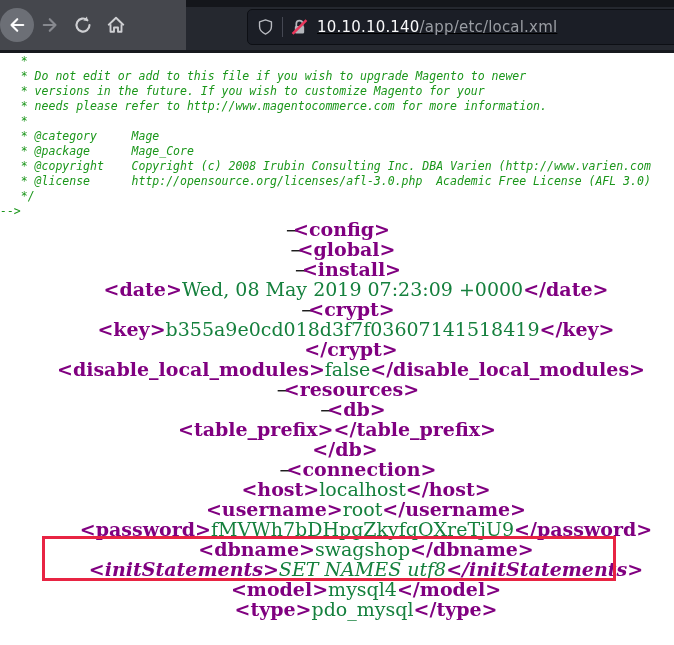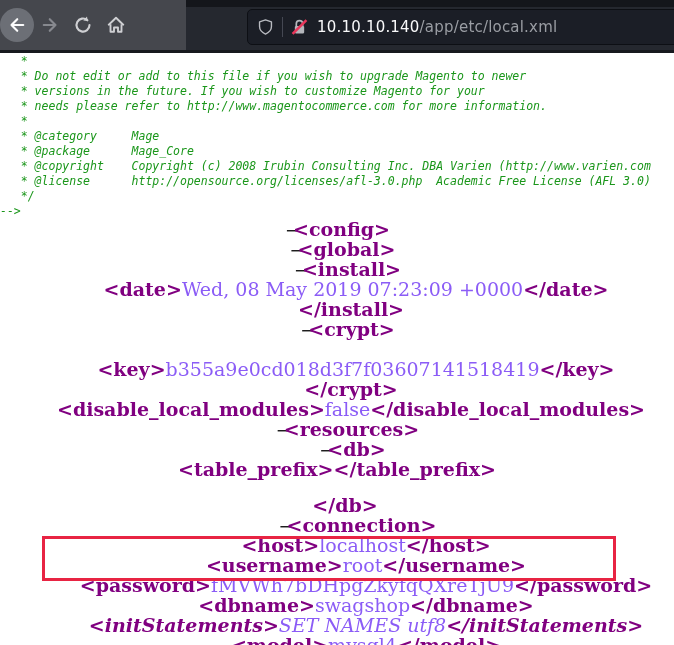--- a/index.html
+++ b/index.html
@@ -23,36 +23,36 @@
   .tb-right{flex:1;background:#25282f;position:relative;}
   .tabstrip{position:absolute;top:0;left:0;right:0;height:7px;background:#14161b;}
   .urlbar{
     position:absolute;left:61px;right:-6px;top:9px;height:36px;
     background:#1b1e26;border:1px solid #0d0f14;border-radius:5px;
     display:flex;align-items:center;padding-left:9px;box-sizing:border-box;
   }
   .url-divider{width:1px;height:20px;background:#454853;margin:0 8px;flex:none;}
   .url-text{
     font-family:"DejaVu Sans","Liberation Sans",sans-serif;
-    font-size:15px;margin-left:9px;white-space:nowrap;letter-spacing:.2px;
+    font-size:15px;margin-left:9px;white-space:nowrap;letter-spacing:.2px;text-decoration:underline;
   }
   .url-host{color:#f9f9fa;}
   .url-path{color:#9a9da3;}
   
   .content{position:absolute;top:53px;left:0;right:0;bottom:0;background:#fff;overflow:hidden;}
   pre.comments{
     margin:0;padding:1px 0 0 0;
     font-family:"DejaVu Sans Mono","Liberation Mono",monospace;
     font-style:italic;font-size:11.5px;line-height:15px;color:#1a961a;
     white-space:pre;overflow:hidden;
   }
   .xmltree{font-size:19px;line-height:20px;color:#000;}
   .xrow{white-space:nowrap;height:20px;overflow:visible;text-align:center;}
   .xrow .tag{color:#800080;font-weight:bold;}
-  .xrow .text{color:#8b5cf6;}
+  .xrow .text{color:#15803d;}
   .expander{
     display:inline-block;width:8px;font-size:16px;color:#000;
     font-family:"DejaVu Sans",sans-serif;cursor:pointer;
   }
   .highlight{
     position:absolute;left:42px;top:536px;width:574px;height:45px;
     border:3px solid #e82443;box-sizing:border-box;pointer-events:none;
   }
   svg{display:block;}
 </style>
@@ -123,29 +123,28 @@
    * @package      Mage_Core
    * @copyright    Copyright (c) 2008 Irubin Consulting Inc. DBA Varien (http://www.varien.com
    * @license      http://opensource.org/licenses/afl-3.0.php  Academic Free License (AFL 3.0)
    */
 --&gt;</pre>
   <div class="xmltree">
       <div class="xrow" style="padding-left: 1px;"><span class="expander">−</span><span class="tag">&lt;config&gt;</span></div>
       <div class="xrow" style="padding-left: 11px;"><span class="expander">−</span><span class="tag">&lt;global&gt;</span></div>
       <div class="xrow" style="padding-left: 21px;"><span class="expander">−</span><span class="tag">&lt;install&gt;</span></div>
       <div class="xrow" style="padding-left: 38px;"><span class="tag">&lt;date&gt;</span><span class="text">Wed, 08 May 2019 07:23:09 +0000</span><span class="tag">&lt;/date&gt;</span></div>
-      <div class="xrow" style="padding-left: 28px;"><span class="tag">&lt;/install&gt;</span></div>
       <div class="xrow" style="padding-left: 21px;"><span class="expander">−</span><span class="tag">&lt;crypt&gt;</span></div>
-      <div class="xrow" style="padding-left: 38px; margin-top: 20px;"><span class="tag">&lt;key&gt;</span><span class="text">b355a9e0cd018d3f7f03607141518419</span><span class="tag">&lt;/key&gt;</span></div>
+      <div class="xrow" style="padding-left: 38px;"><span class="tag">&lt;key&gt;</span><span class="text">b355a9e0cd018d3f7f03607141518419</span><span class="tag">&lt;/key&gt;</span></div>
       <div class="xrow" style="padding-left: 28px;"><span class="tag">&lt;/crypt&gt;</span></div>
       <div class="xrow" style="padding-left: 28px;"><span class="tag">&lt;disable_local_modules&gt;</span><span class="text">false</span><span class="tag">&lt;/disable_local_modules&gt;</span></div>
       <div class="xrow" style="padding-left: 21px;"><span class="expander">−</span><span class="tag">&lt;resources&gt;</span></div>
       <div class="xrow" style="padding-left: 31px;"><span class="expander">−</span><span class="tag">&lt;db&gt;</span></div>
       <div class="xrow" style=""><span class="tag">&lt;table_prefix&gt;</span><span class="tag">&lt;/table_prefix&gt;</span></div>
-      <div class="xrow" style="padding-left: 16px; margin-top: 16px;"><span class="tag">&lt;/db&gt;</span></div>
+      <div class="xrow" style="padding-left: 16px;"><span class="tag">&lt;/db&gt;</span></div>
       <div class="xrow" style="padding-left: 41px;"><span class="expander">−</span><span class="tag">&lt;connection&gt;</span></div>
       <div class="xrow" style="padding-left: 58px;"><span class="tag">&lt;host&gt;</span><span class="text">localhost</span><span class="tag">&lt;/host&gt;</span></div>
       <div class="xrow" style="padding-left: 58px;"><span class="tag">&lt;username&gt;</span><span class="text">root</span><span class="tag">&lt;/username&gt;</span></div>
       <div class="xrow" style="padding-left: 58px;"><span class="tag">&lt;password&gt;</span><span class="text">fMVWh7bDHpgZkyfqQXreTjU9</span><span class="tag">&lt;/password&gt;</span></div>
       <div class="xrow" style="padding-left: 58px;"><span class="tag">&lt;dbname&gt;</span><span class="text">swagshop</span><span class="tag">&lt;/dbname&gt;</span></div>
       <div class="xrow" style="padding-left: 58px; font-style: italic;"><span class="tag">&lt;initStatements&gt;</span><span class="text">SET NAMES utf8</span><span class="tag">&lt;/initStatements&gt;</span></div>
       <div class="xrow" style="padding-left: 58px;"><span class="tag">&lt;model&gt;</span><span class="text">mysql4</span><span class="tag">&lt;/model&gt;</span></div>
       <div class="xrow" style="padding-left: 58px;"><span class="tag">&lt;type&gt;</span><span class="text">pdo_mysql</span><span class="tag">&lt;/type&gt;</span></div>
     </div>
 </div>

